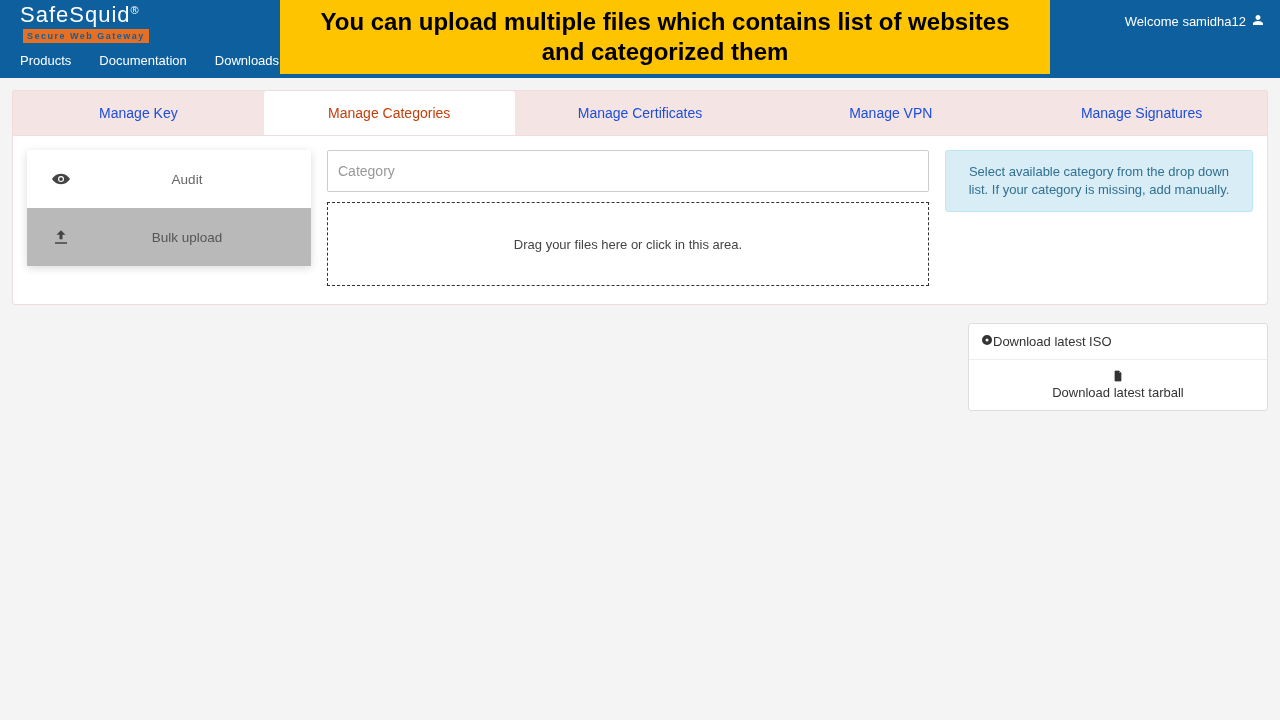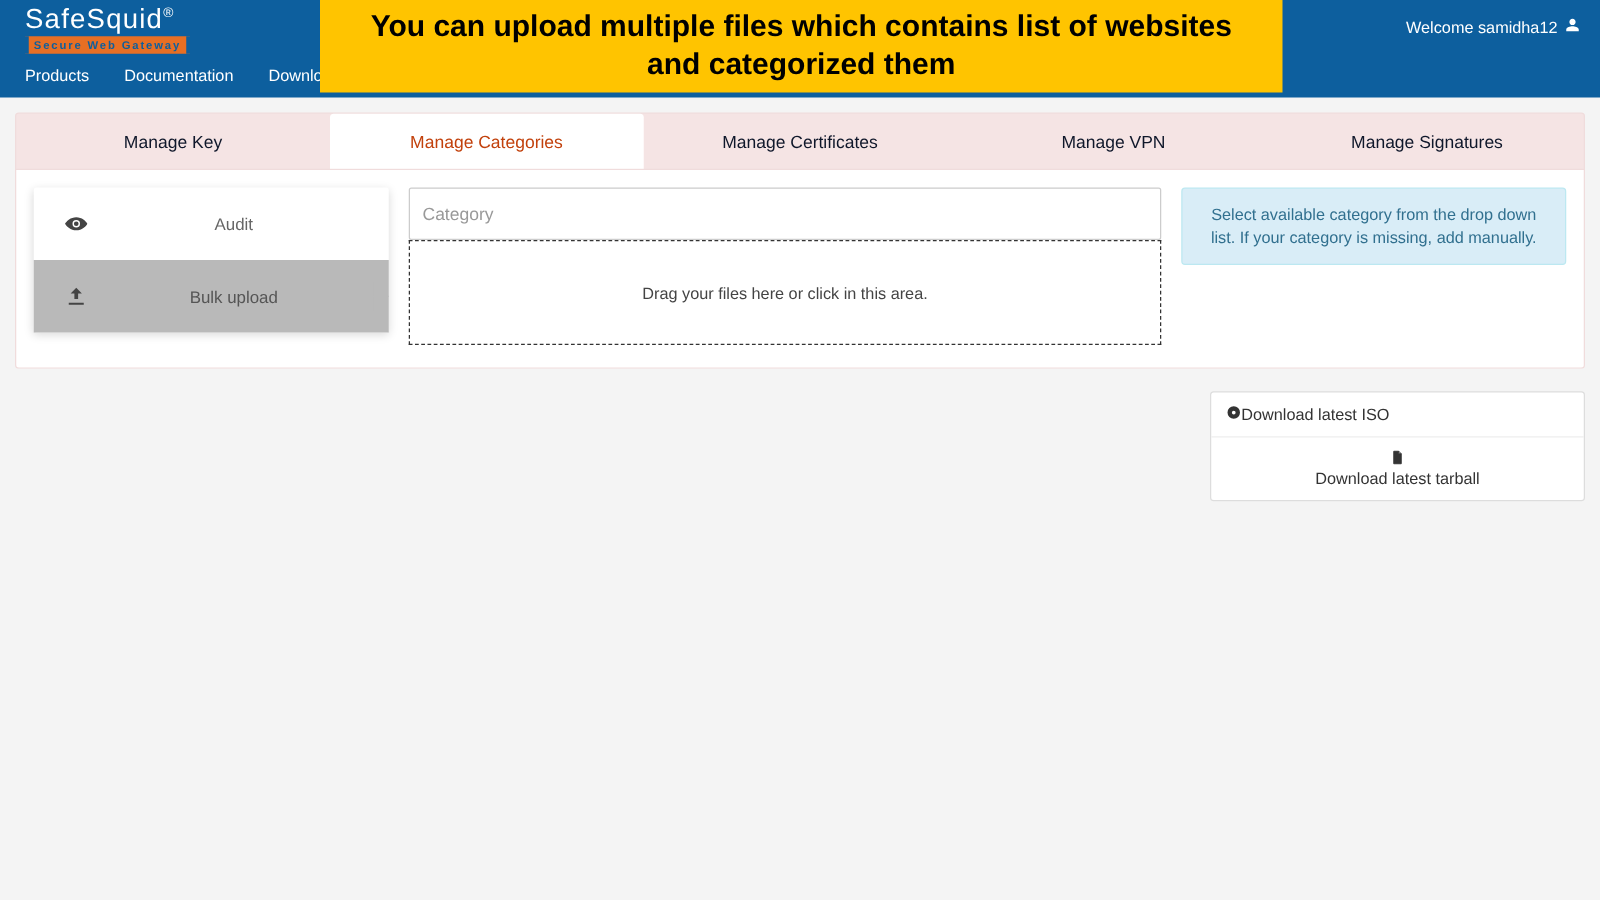--- a/index.html
+++ b/index.html
@@ -5,45 +5,45 @@
 * { margin: 0; padding: 0; box-sizing: border-box; }
 body { font-family: "Helvetica Neue", Arial, sans-serif; background: #f4f4f4; font-size: 14px; color: #333; }
 
 .topbar { background: #0d5f9e; display: flex; align-items: flex-start; padding: 0 16px 0 20px; position: relative; height: 78px; }
 .brand-col { display: flex; flex-direction: column; padding-top: 4px; }
 .brand-word { color: #fff; font-size: 22px; font-weight: 400; letter-spacing: 1px; font-family: "Segoe UI", Arial, sans-serif; line-height: 1; }
 .brand-reg { font-size: 11px; vertical-align: super; }
 .brand-sub { display: inline-block; background: #e76f24; color: #0d5f9e; font-size: 9px; letter-spacing: 1.5px; padding: 2px 4px; margin-top: 2px; border-left: 3px solid #0d5f9e; border-right: 3px solid #0d5f9e; font-weight: 600; }
 .topnav { display: flex; gap: 28px; margin-top: 10px; }
 .topnav a { color: #fff; text-decoration: none; font-size: 13px; }
-.banner { position: absolute; left: 256px; top: 0; width: 770px; height: 74px; background: #ffc400; display: flex; align-items: center; justify-content: center; text-align: center; padding: 4px 40px; }
+.banner { position: absolute; left: 280px; top: 0; width: 770px; height: 74px; background: #ffc400; display: flex; align-items: center; justify-content: center; text-align: center; padding: 4px 40px; }
 .banner span { color: #000; font-size: 24px; font-weight: 700; line-height: 1.25; }
 .welcome { margin-left: auto; color: #fff; font-size: 13px; padding-top: 14px; display: flex; align-items: center; gap: 6px; }
 .user-icon svg { width: 12px; height: 12px; fill: #fff; }
 
 .container { padding: 12px; }
 .tabbar { background: #f5e4e4; border: 1px solid #f0dcdc; border-radius: 3px 3px 0 0; display: flex; }
-.tabbar .tab { flex: 1; text-align: center; padding: 14px 10px; color: #0f172a; font-size: 14px; cursor: pointer; }
+.tabbar .tab { flex: 1; text-align: center; padding: 14px 10px; color: #1d4ed8; font-size: 14px; cursor: pointer; }
 .tabbar .tab.active { background: #fff; color: #c2410c; border-top-left-radius: 3px; border-top-right-radius: 3px; }
 .panel-outer { background: #fff; border: 1px solid #f0dcdc; border-top: none; border-radius: 0 0 3px 3px; padding: 14px 14px 18px 14px; }
 
 .panel-flex { display: flex; gap: 16px; align-items: flex-start; }
 .sidenav { width: 284px; background: #fff; border-radius: 2px; box-shadow: 0 2px 8px rgba(0,0,0,0.15); overflow: visible; }
 .sidenav .item { display: flex; align-items: center; padding: 0 16px; height: 58px; cursor: pointer; position: relative; }
 .sidenav .item .icon { width: 36px; display: flex; justify-content: center; }
 .sidenav .item .icon svg { width: 18px; height: 18px; fill: #444; }
 .sidenav .item .label { flex: 1; text-align: center; color: #666; font-size: 13.5px; }
 .sidenav .item.active { background: #b9b9b9; }
 .sidenav .item.active .label { color: #555; }
 .sidenav .item.active::after { content: ""; position: absolute; right: -12px; top: 50%; margin-top: -12px; border: 12px solid transparent; border-left-color: #b9b9b9; }
 
 .center-col { flex: 1; }
 .category-input { width: 100%; border: 1px solid #ccc; border-radius: 2px; padding: 12px 10px; font-size: 14px; color: #555; }
 .category-input::placeholder { color: #999; }
-.dropzone { margin-top: 0; border: 1px dashed #333; height: 84px; display: flex; align-items: center; justify-content: center; color: #444; font-size: 13px; cursor: pointer; }
+.dropzone { margin-top: 10px; border: 1px dashed #333; height: 84px; display: flex; align-items: center; justify-content: center; color: #444; font-size: 13px; cursor: pointer; }
 
 .hintbox { width: 308px; background: #d9edf7; border: 1px solid #bce8f1; color: #31708f; font-size: 13px; padding: 12px 14px; text-align: center; border-radius: 3px; line-height: 1.4; }
 
 .downloads { width: 300px; margin-left: auto; margin-top: 18px; border: 1px solid #ddd; border-radius: 3px; background: #fff; }
 .downloads .dl { padding: 10px 12px; border-bottom: 1px solid #eee; font-size: 13px; color: #333; cursor: pointer; display: flex; align-items: center; gap: 0; }
 .downloads .dl:last-child { border-bottom: none; flex-direction: column; }
 .downloads .dl svg { width: 12px; height: 12px; fill: #333; }
 </style>
 </head>
 <body>

